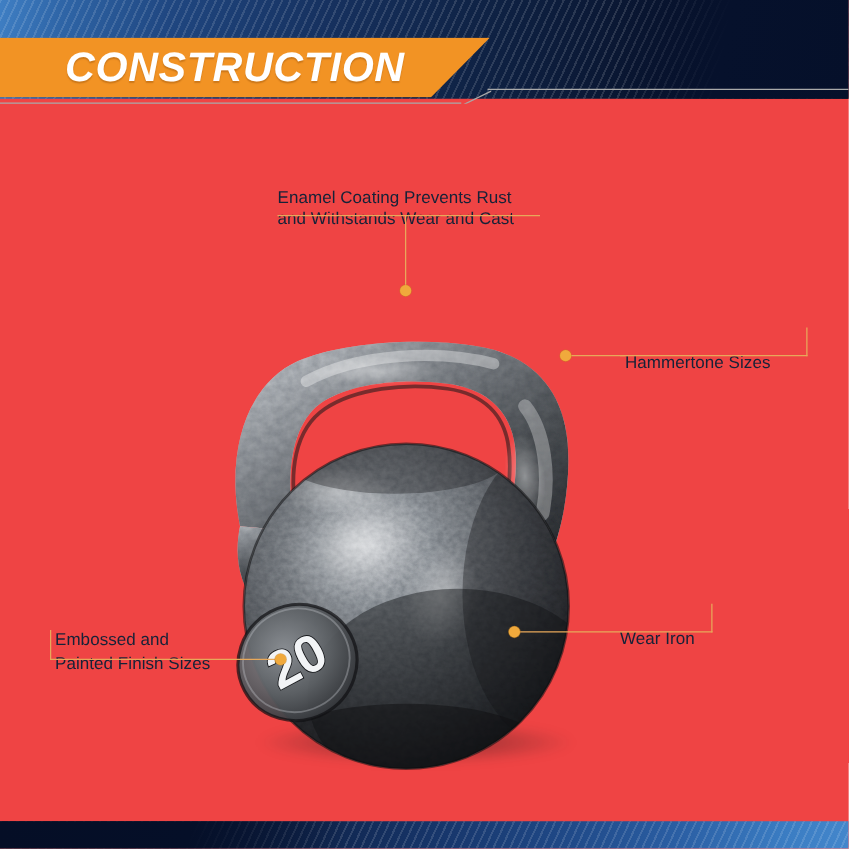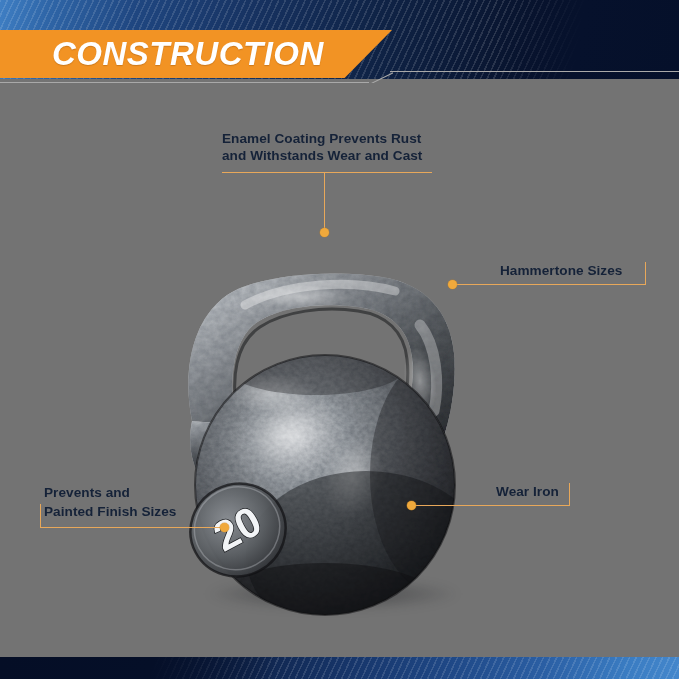--- a/index.html
+++ b/index.html
@@ -4,21 +4,21 @@
 <title>Construction Infographic</title>
 <style>
   html,body{margin:0;padding:0;}
   body{
     width:679px;height:679px;
     background:#ffffff;
     font-family:"Liberation Sans","DejaVu Sans",sans-serif;
     overflow:hidden;
     position:relative;
   }
-  #page{position:relative;width:679px;height:679px;overflow:hidden;background:#737373;}
+  #page{position:relative;width:679px;height:679px;overflow:hidden;background:#ef4444;}
 
   
   .header{position:absolute;left:0;top:0;width:679px;height:84px;overflow:hidden;}
   .header-bg{
     position:absolute;left:0;top:0;width:679px;height:79px;
     background:
       repeating-linear-gradient(115deg,
         rgba(255,255,255,0.13) 0px,
         rgba(255,255,255,0.13) 1.5px,
         rgba(255,255,255,0) 1.5px,
@@ -75,24 +75,25 @@
   .footer-wedge{
     position:absolute;left:0;bottom:0;width:275px;height:22px;
     background:linear-gradient(100deg,#050e26 0%,#050f28 55%, rgba(6,17,44,0) 100%);
   }
 
   
   .label{
     position:absolute;
     color:#152238;
     font-size:13.6px;
-    font-weight:bold;
+    font-weight:normal;
     line-height:17.5px;
     white-space:pre;
     letter-spacing:0.05px;
+    margin-top:19px;
   }
   .underline{position:absolute;background:#e8a85a;height:1.3px;}
   .tick{position:absolute;background:#e8a85a;width:1.3px;}
   .leader-v{position:absolute;background:#e8a85a;width:1.3px;}
   .leader-h{position:absolute;background:#e8a85a;height:1.3px;}
   .dot{
     position:absolute;width:9px;height:9px;border-radius:50%;
     background:#f0a93c;box-shadow:0 0 0 0.5px rgba(200,130,30,0.6);
   }
 
@@ -260,21 +261,21 @@
   </div>
 
   <div>
     <div class="label" style="left:496px;top:483px;width:100px;">Wear Iron</div>
     <div class="underline" style="left:412px;top:505px;width:158px;"></div>
     <div class="tick" style="left:569px;top:483px;height:23px;"></div>
     <div class="dot" style="left:407px;top:501px;"></div>
   </div>
 
   <div>
-    <div class="label" style="left:44px;top:484px;width:200px;">Prevents and</div>
+    <div class="label" style="left:44px;top:484px;width:200px;">Embossed and</div>
     <div class="label" style="left:44px;top:503px;width:200px;">Painted Finish Sizes</div>
     <div class="underline" style="left:40px;top:527px;width:186px;"></div>
     <div class="tick" style="left:40px;top:504px;height:24px;"></div>
     <div class="dot" style="left:220px;top:523px;"></div>
   </div>
 
   <div class="footer">
     <div class="footer-wedge"></div>
   </div>
 

